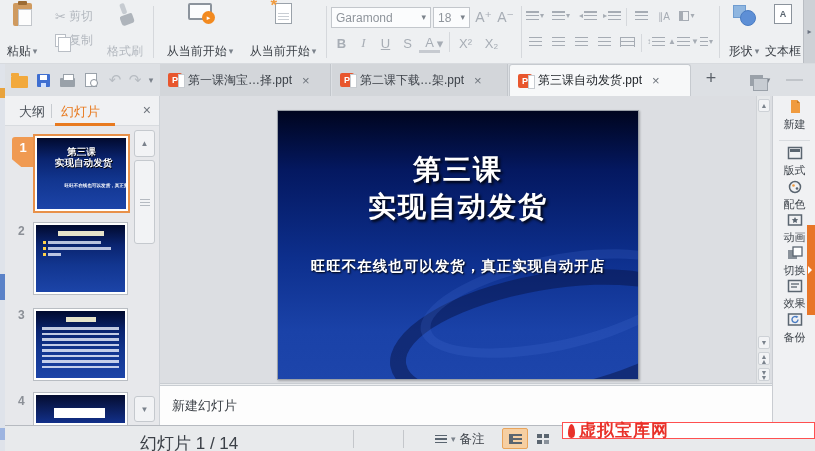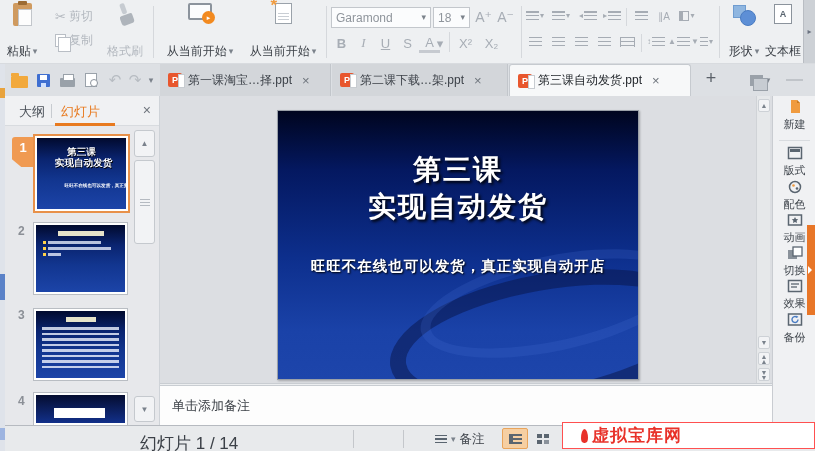--- a/index.html
+++ b/index.html
@@ -92,21 +92,21 @@
 .rsb-div{position:absolute;left:6px;width:31px;height:1px;background:#d8dbdf}
 .flyout{position:absolute;left:807px;top:225px;width:8px;height:90px;background:#e87628;z-index:5;display:flex;align-items:center}
 .flyout i{display:block;width:0;height:0;border-left:4px solid #fff;border-top:4px solid transparent;border-bottom:4px solid transparent;margin-left:1px}
 
 .statusbar{position:absolute;left:5px;top:425px;width:810px;height:26px;background:#e8eaec;border-top:1px solid #b6bac0}
 .sdiv{position:absolute;top:4px;width:1px;height:18px;background:#c4c7cb}
 .vbtn{position:absolute;top:2px;width:26px;height:21px;display:flex;align-items:center;justify-content:center;border-radius:2px}
 .vbtn.on{background:#f6cfa2;border:1px solid #e9a45b}
 .nview-icon{width:13px;height:10px;background:linear-gradient(to right,#5a6570 0 4px,rgba(0,0,0,0) 4px 6px,rgba(0,0,0,0) 6px),repeating-linear-gradient(#5a6570 0 2px,transparent 2px 4px)}
 .gview-icon{width:5px;height:4px;background:#5a6570;box-shadow:7px 0 #5a6570,0 6px #5a6570,7px 6px #8a929b;margin:-5px 6px 0 -6px}
-.wm{position:absolute;left:562px;top:422px;width:253px;height:27px;background:#fff;border:1px solid #ff5050;display:flex;align-items:center;gap:4px;padding:0 18px;z-index:9}
+.wm{position:absolute;left:562px;top:422px;width:253px;height:17px;background:#fff;border:1px solid #ff5050;display:flex;align-items:center;gap:4px;padding:0 5px;z-index:9}
 .flame{width:7px;height:14px;background:#e8322a;border-radius:50% 50% 45% 45%/65% 65% 35% 35%}
 .wm-name{color:#e8322a;font-weight:bold;font-size:17px;letter-spacing:1px;text-shadow:0 0 1px #fff inset;white-space:nowrap}
 .wm-url{color:#ff1a1a;font-weight:bold;font-size:13px;font-family:"DejaVu Sans Mono","Liberation Mono",monospace;white-space:nowrap}
 
 .sliver{position:absolute;left:0;top:64px;width:5px;height:387px;background:#dfe3ea}
 </style>
 </head>
 <body>
 
 <div id="app">
@@ -392,21 +392,21 @@
       <div class="vsb-btn" style="top:256px">
           <span>▲</span>
           <span>▲</span>
         </div>
       <div class="vsb-btn" style="top:272px">
           <span>▼</span>
           <span>▼</span>
         </div>
     </div>
     <div class="splitter"></div>
-    <div class="notes">单击添加备注</div>
+    <div class="notes">新建幻灯片</div>
   </div>
 
   <div class="rsb">
     <div class="rsb-item" style="top:3px">
       <svg width="16" height="15">
           <path d="M4 1h6l3 3v10H4z" fill="#f09b3f"></path>
           <path d="M10 1l3 3h-3z" fill="#c97a20"></path>
         </svg>
       <span>新建</span>
     </div>

